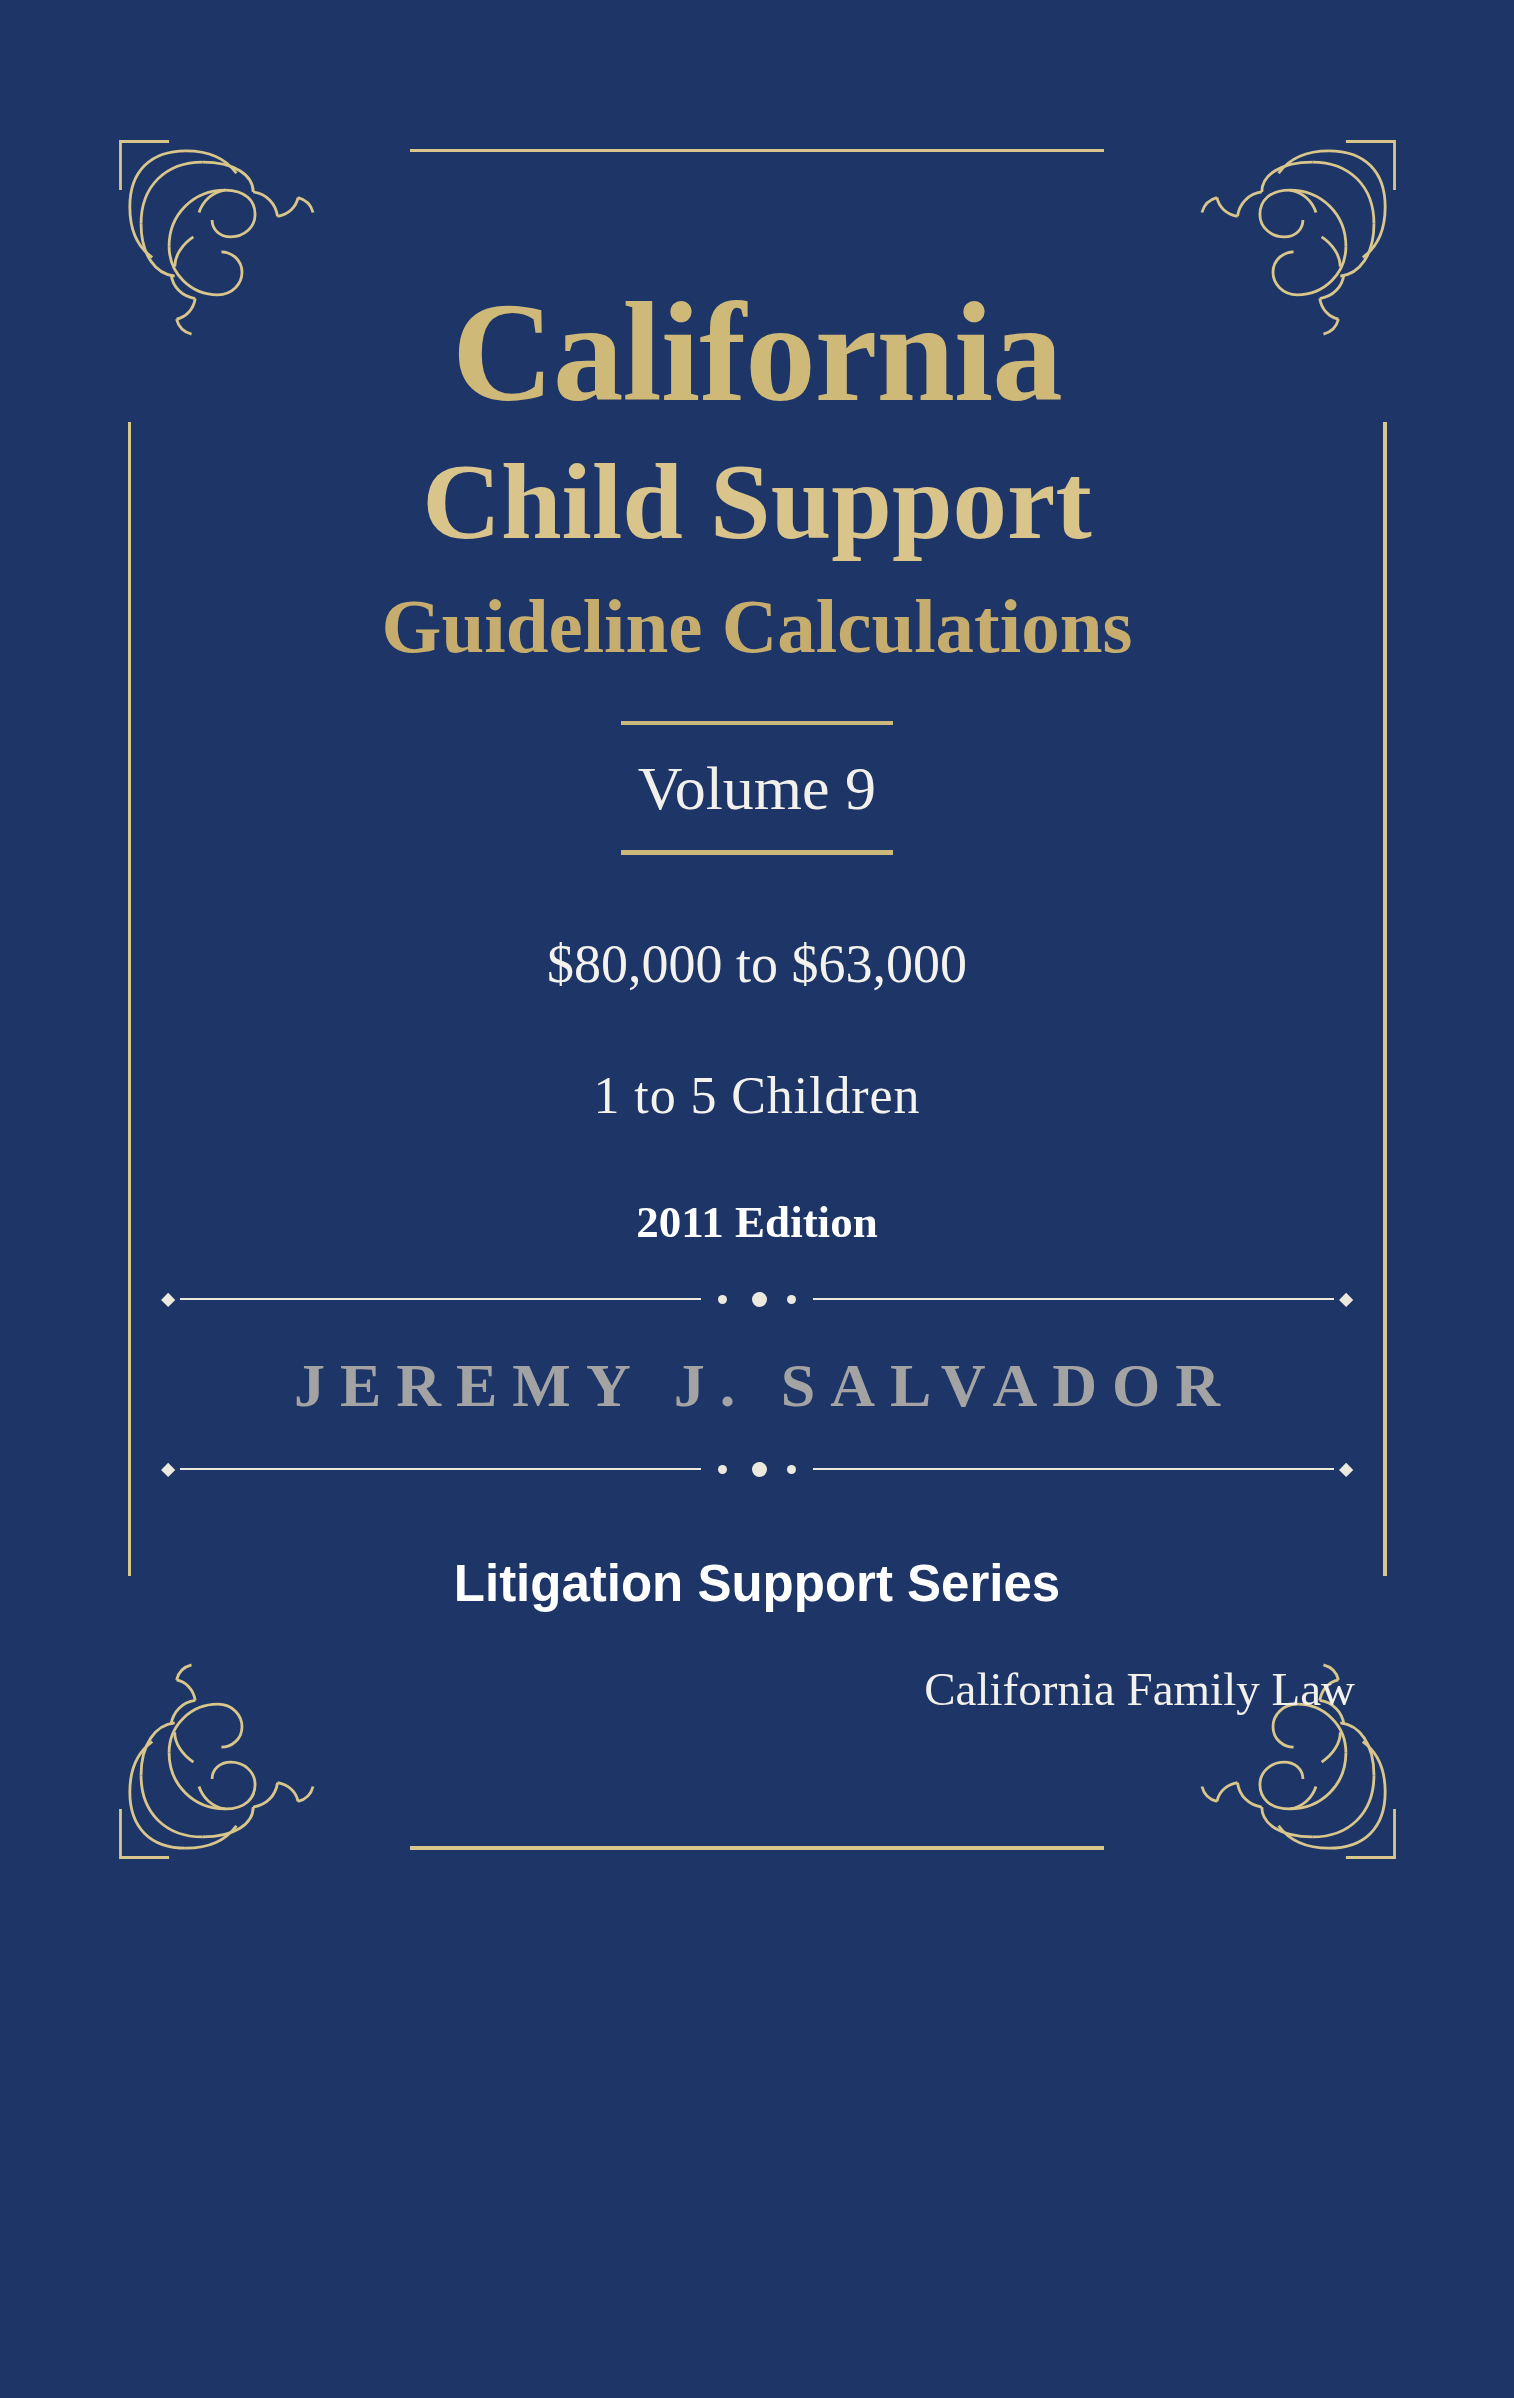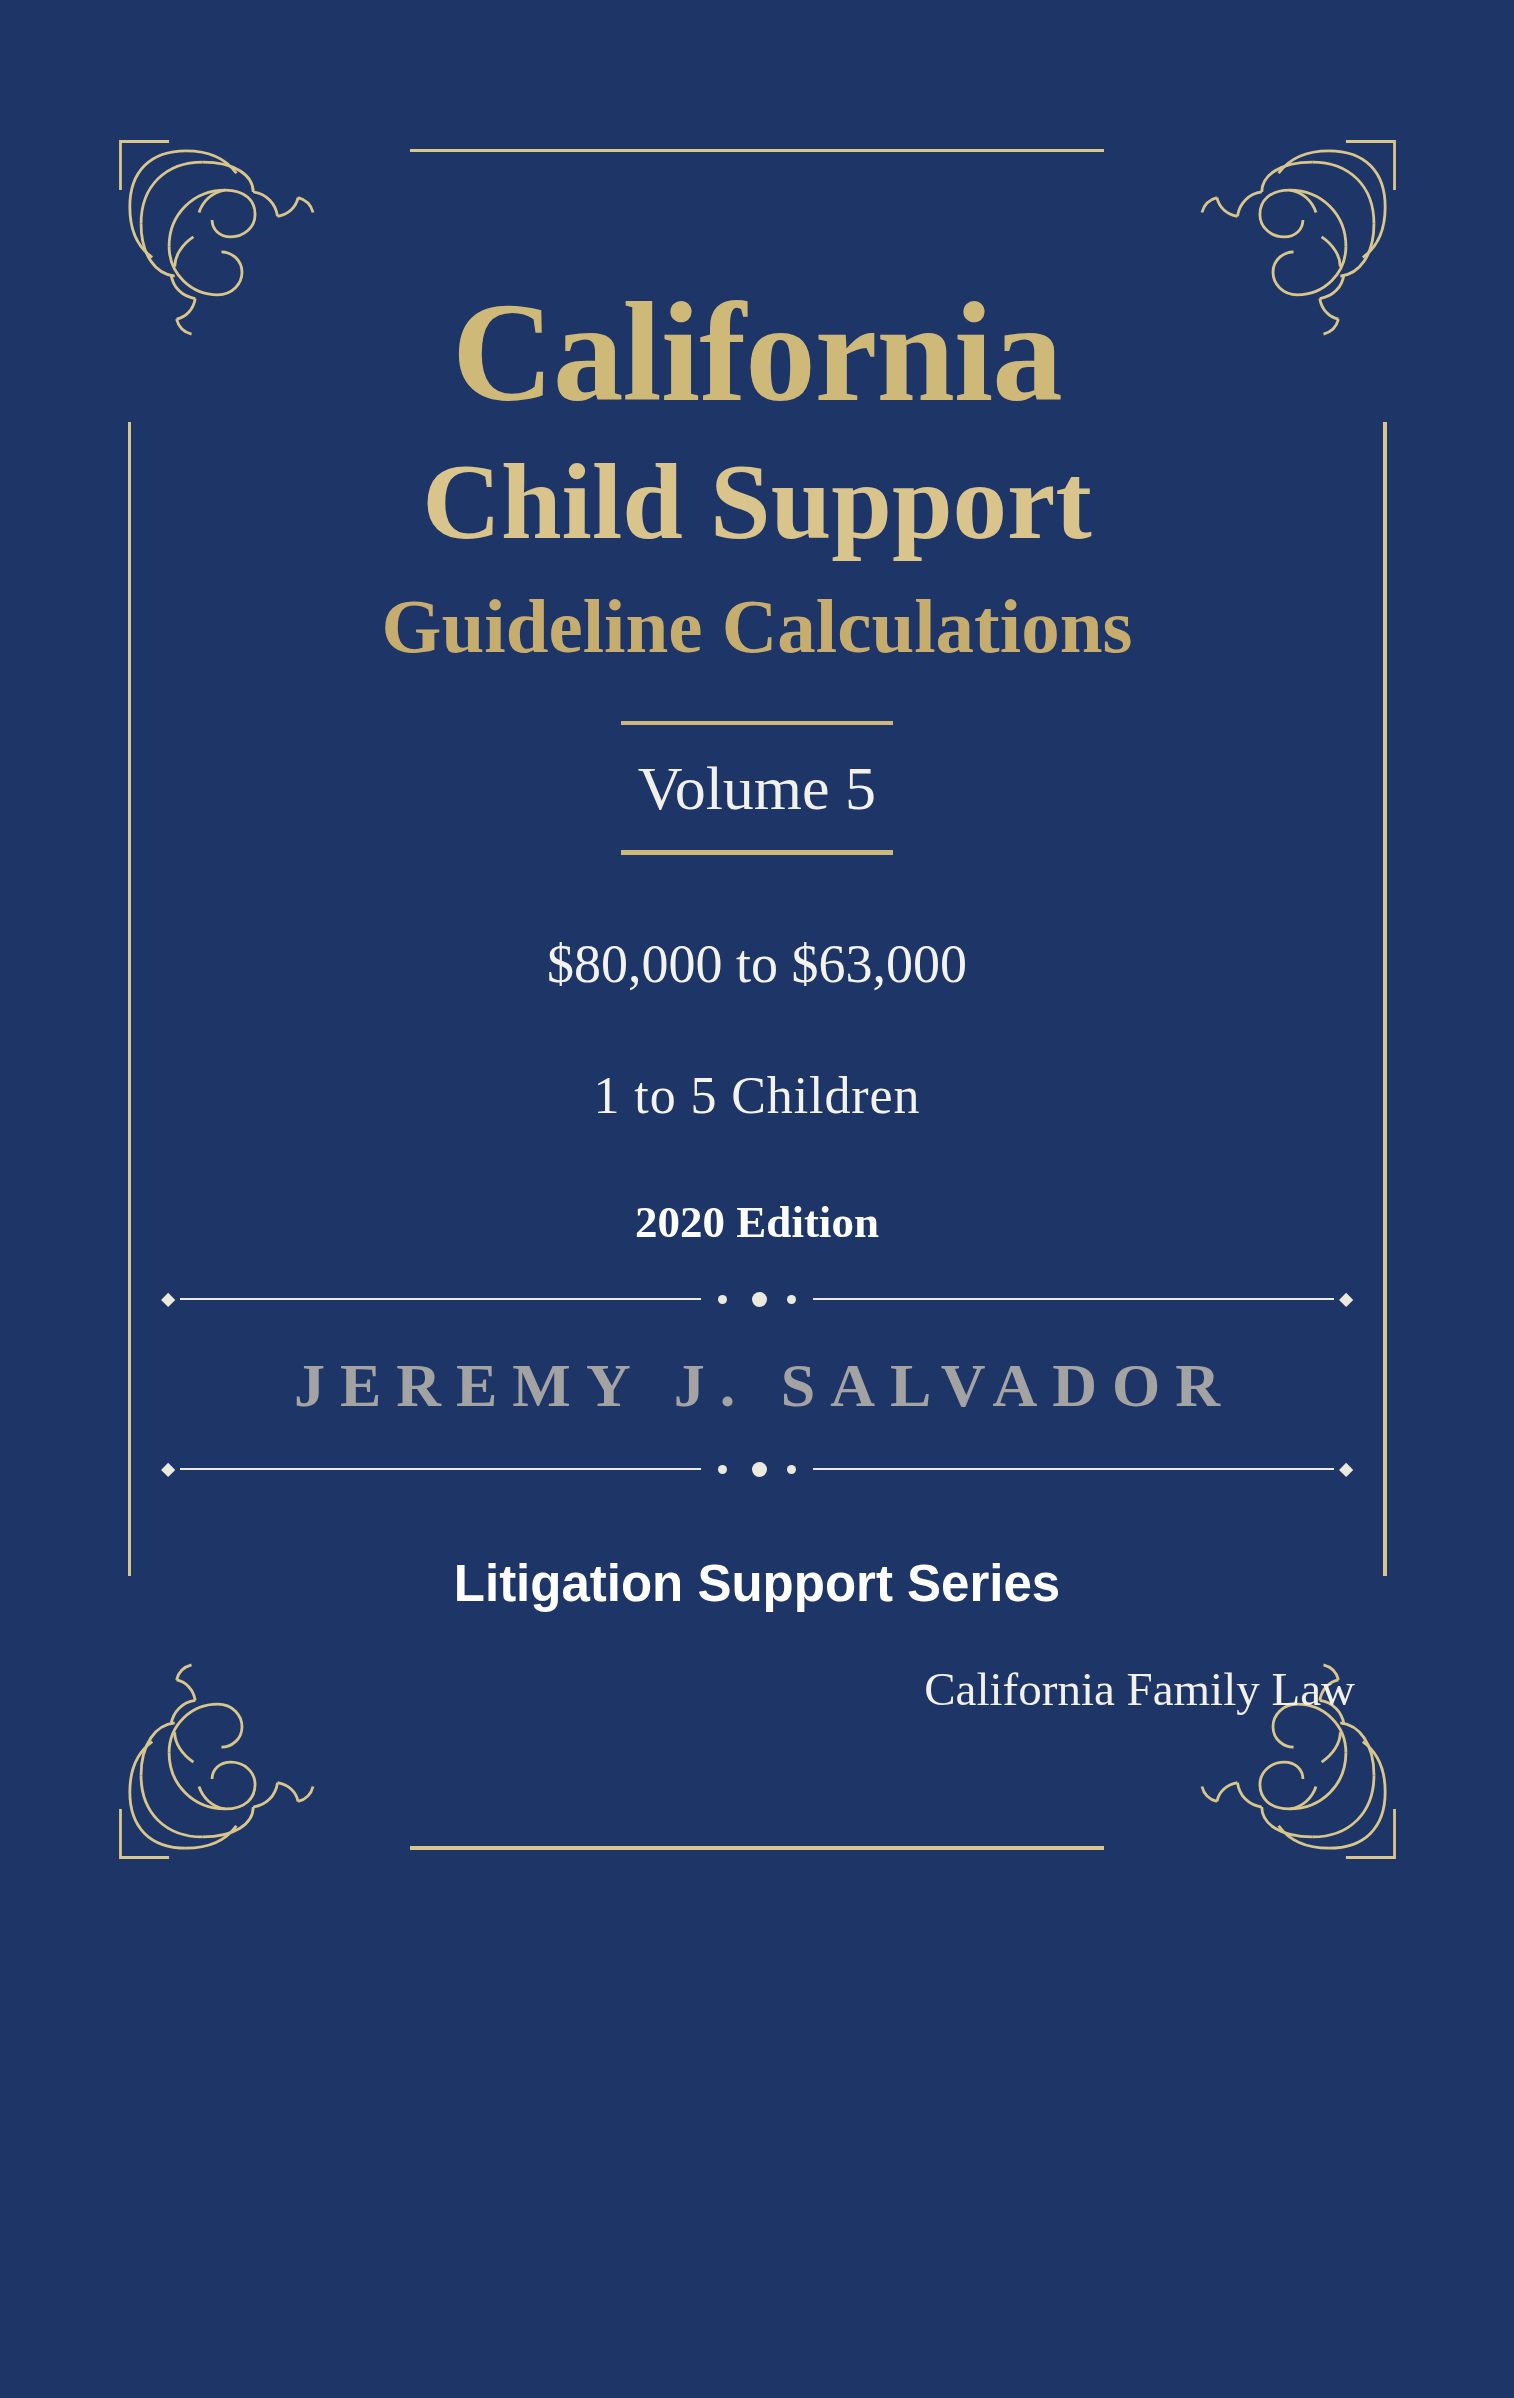--- a/index.html
+++ b/index.html
@@ -303,30 +303,30 @@
     </div>
   </div>
 
   <div class="content">
 
     <h1 class="title-main">California</h1>
     <h2 class="title-sub">Child Support</h2>
     <h3 class="title-third">Guideline Calculations</h3>
 
     <div class="rule-short"></div>
-    <div class="volume">Volume 5</div>
+    <div class="volume">Volume 9</div>
     <div class="rule-short" style="margin-top:0"></div>
 
     <div class="desc">
       <span class="desc-line2">$80,000 to $63,000</span>
     </div>
 
     <div class="children">1 to 5 Children</div>
 
-    <div class="edition">2020 Edition</div>
+    <div class="edition">2011 Edition</div>
 
     <div class="divider">
       <span class="diamond dia-l"></span>
       <span class="bar bar-left"></span>
       <span class="dot dot-l"></span>
       <span class="dot dot-c"></span>
       <span class="dot dot-r"></span>
       <span class="bar bar-right"></span>
       <span class="diamond dia-r"></span>
     </div>

